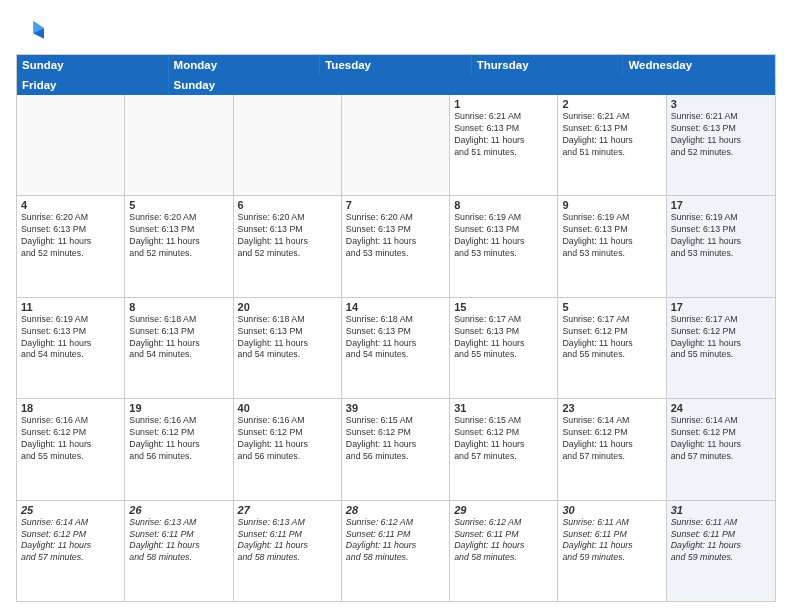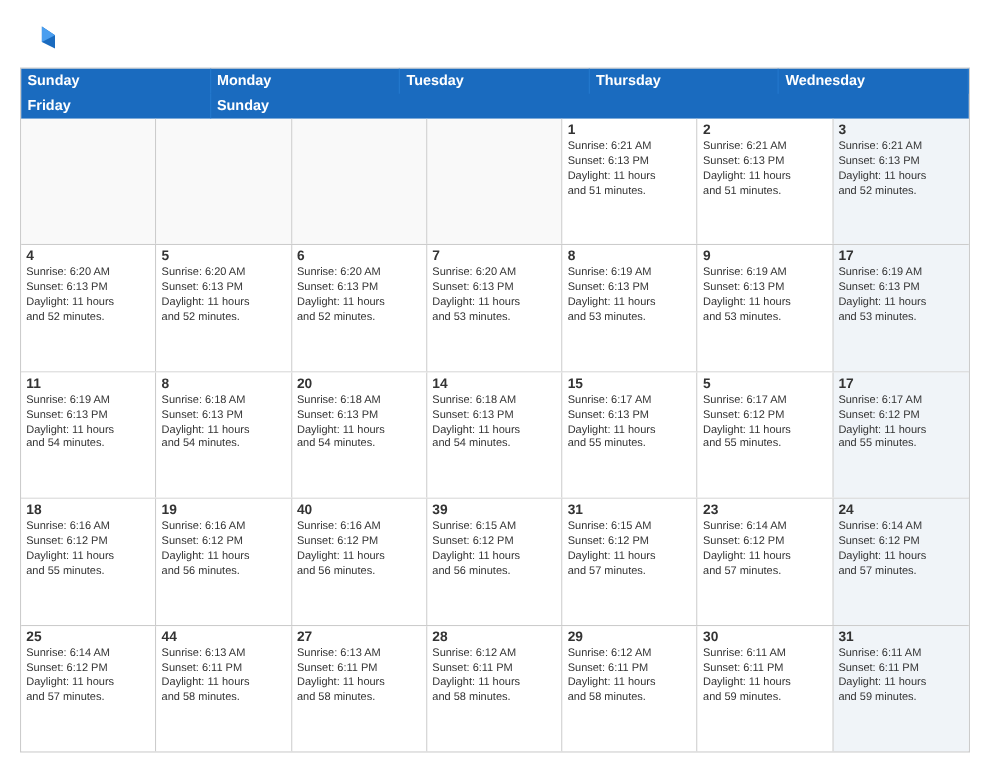--- a/index.html
+++ b/index.html
@@ -72,21 +72,21 @@
       flex: 1;
       display: flex;
       flex-direction: column;
     }
     .cal-row {
       display: grid;
       grid-template-columns: repeat(7, 1fr);
       flex: 1;
       border-bottom: 1px solid #ccc;
     }
-    .cal-row:last-child { border-bottom: none; }
+    .cal-row:last-child { border-bottom: none; font-style: italic; }
     .cal-cell {
       border-right: 1px solid #ccc;
       padding: 3px 4px;
       font-size: 9px;
       color: #333;
       vertical-align: top;
       background: #fff;
     }
     .cal-cell:last-child { border-right: none; }
     .cal-cell.empty { background: #f9f9f9; }
@@ -325,21 +325,21 @@
         </div>
         <div class="cal-row">
           <div class="cal-cell">
             <span class="day-num">25</span>
             <div class="cell-text" style="white-space: pre-line;">Sunrise: 6:14 AM
 Sunset: 6:12 PM
 Daylight: 11 hours
 and 57 minutes.</div>
           </div>
           <div class="cal-cell">
-            <span class="day-num">44</span>
+            <span class="day-num">26</span>
             <div class="cell-text" style="white-space: pre-line;">Sunrise: 6:13 AM
 Sunset: 6:11 PM
 Daylight: 11 hours
 and 58 minutes.</div>
           </div>
           <div class="cal-cell">
             <span class="day-num">27</span>
             <div class="cell-text" style="white-space: pre-line;">Sunrise: 6:13 AM
 Sunset: 6:11 PM
 Daylight: 11 hours

